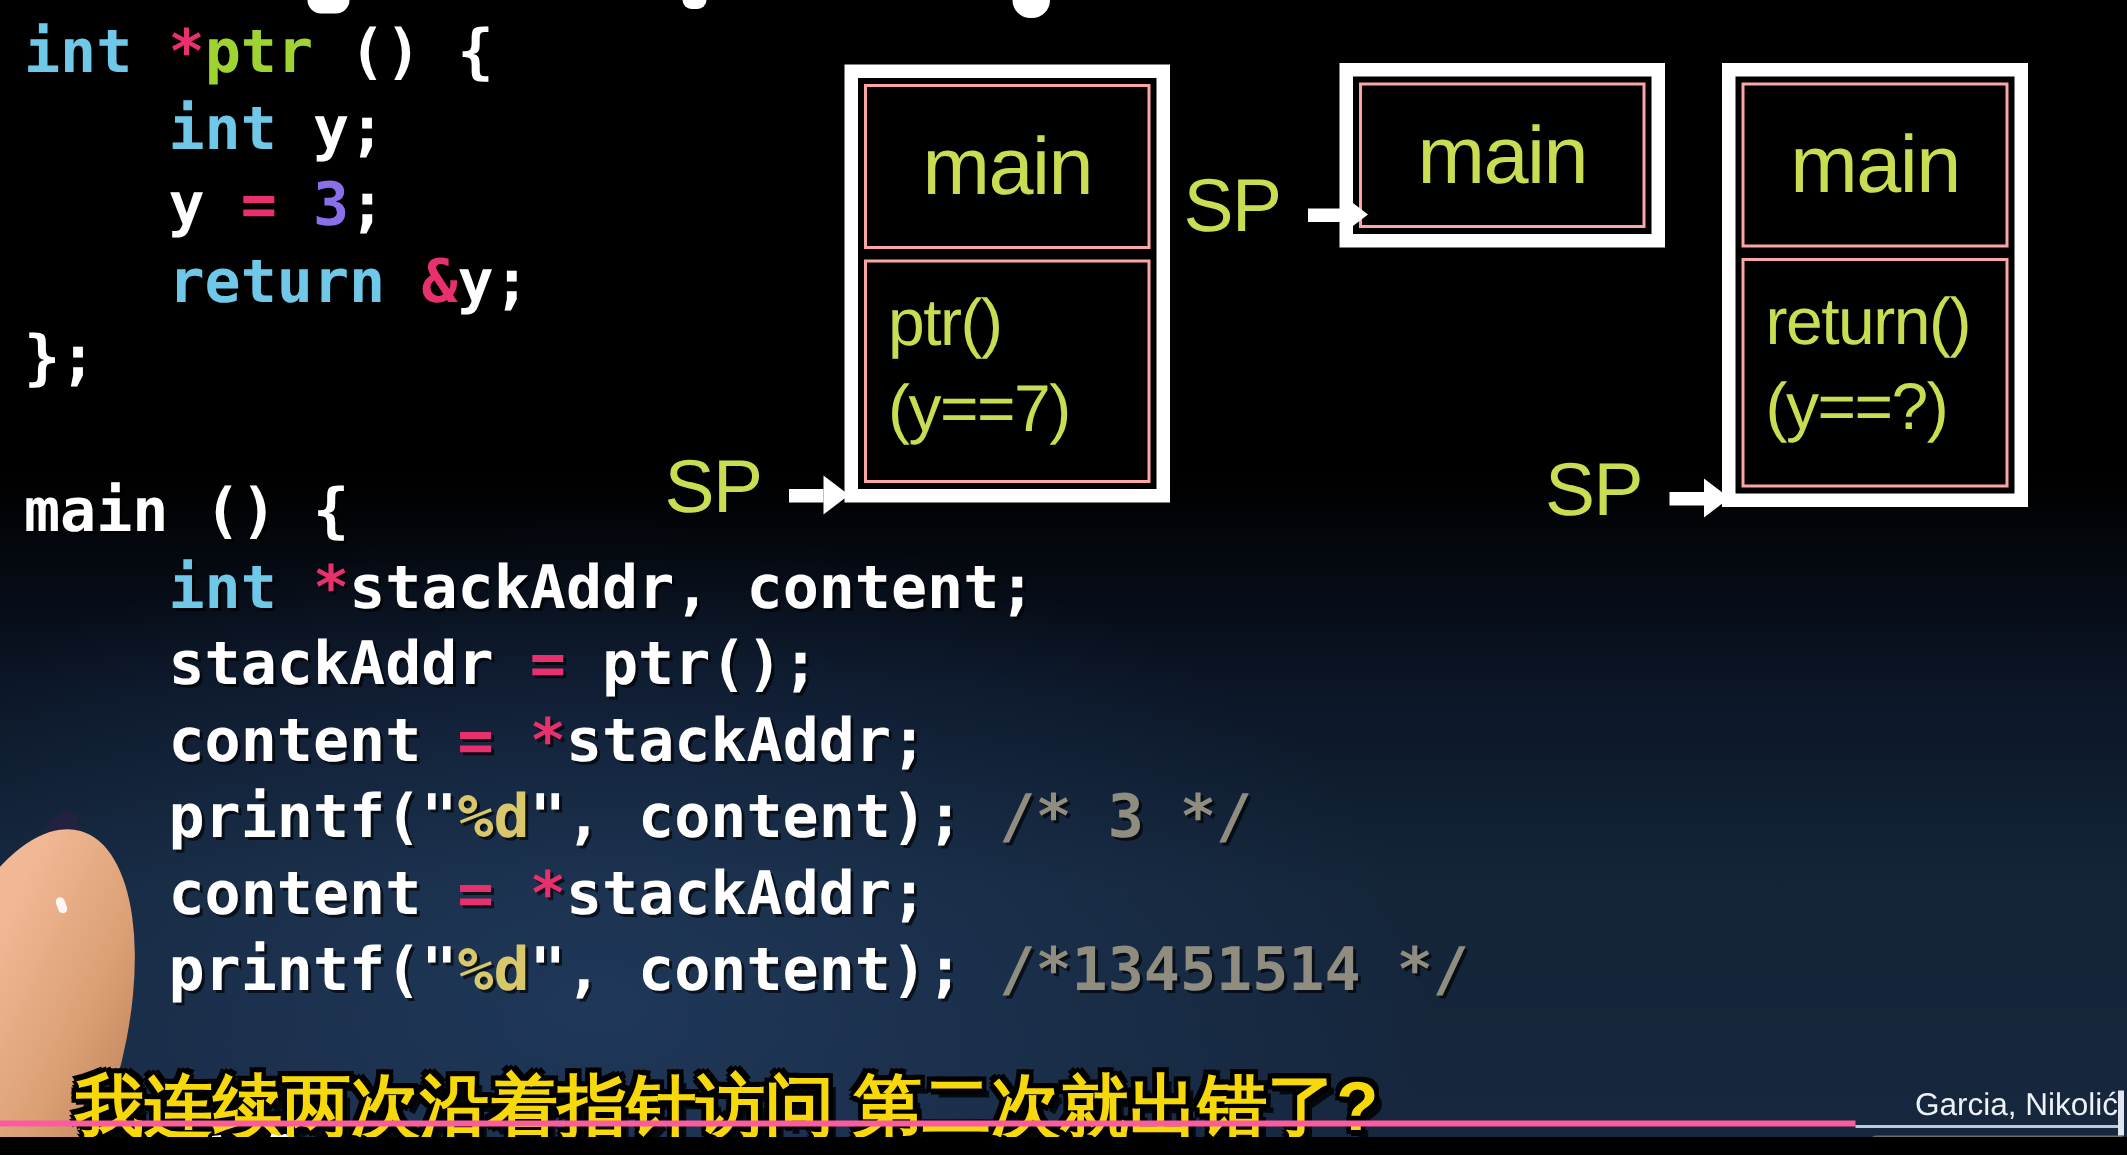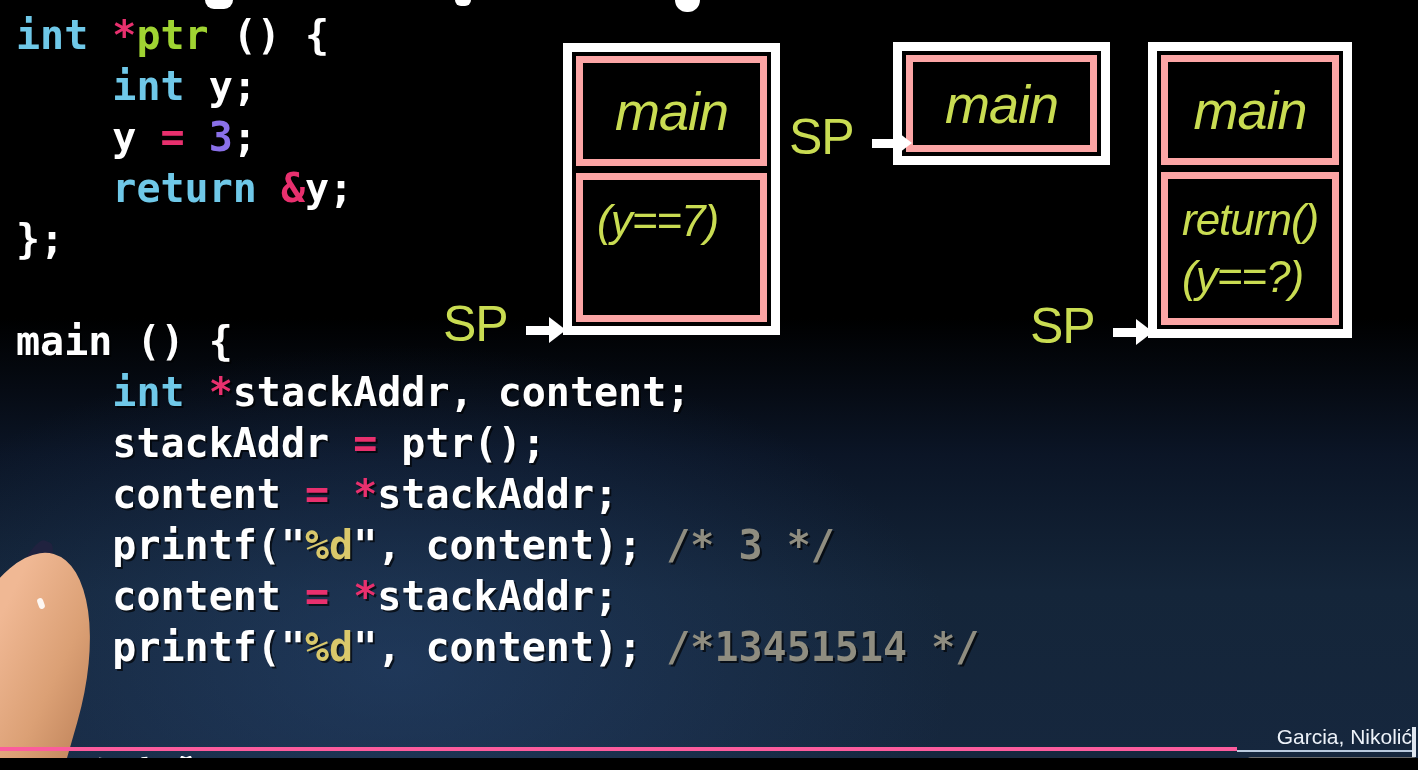--- a/index.html
+++ b/index.html
@@ -27,22 +27,22 @@
 
   
   .diagram {
     position:absolute; box-sizing:border-box; border:9px solid #fff;
     padding:4px; display:flex; flex-direction:column; gap:7px; background:#000; z-index:6;
   }
   #diagram-0 { left:563px;  top:43px; width:217px; height:292px; }
   #diagram-1 { left:893px;  top:42px; width:217px; height:123px; }
   #diagram-2 { left:1148px; top:42px; width:204px; height:296px; }
   .stack-cell {
-    box-sizing:border-box; border:7px solid #fca5a5; color:var(--diagram-green);
-    overflow:hidden; flex:1 1 auto;font-style:italic;
+    box-sizing:border-box; border:2px solid #fca5a5; color:var(--diagram-green);
+    overflow:hidden; flex:1 1 auto;
   }
   .diagram.two .stack-cell:first-child { flex:0 0 110px; }
   .cell-single { display:flex; align-items:center; justify-content:center;
     font-size:54px; letter-spacing:-1px; }
   .cell-multi { font-size:44px; line-height:57px; padding:12px 0 0 14px; letter-spacing:-1px; }
 
   
   .sp-group { position:absolute; display:flex; align-items:flex-start; gap:18px;
     color:var(--diagram-green); font-size:50px; letter-spacing:-1px; z-index:7; }
   #sp-0 { left:443px;  top:295px; }
@@ -112,20 +112,21 @@
   <div class="tfrag f2"></div>
   <div class="tfrag f3"></div>
 
   <div class="code" id="code-block"><div class="code-line"><span style="color: rgb(111, 200, 232);">int </span><span style="color: rgb(232, 48, 110);">*</span><span style="color: rgb(159, 211, 50);">ptr</span><span style="color: rgb(255, 255, 255);"> () {</span></div><div class="code-line"><span style="color: rgb(255, 255, 255);">    </span><span style="color: rgb(111, 200, 232);">int</span><span style="color: rgb(255, 255, 255);"> y;</span></div><div class="code-line"><span style="color: rgb(255, 255, 255);">    y </span><span style="color: rgb(232, 48, 110);">=</span><span style="color: rgb(255, 255, 255);"> </span><span style="color: rgb(138, 112, 232);">3</span><span style="color: rgb(255, 255, 255);">;</span></div><div class="code-line"><span style="color: rgb(255, 255, 255);">    </span><span style="color: rgb(111, 200, 232);">return</span><span style="color: rgb(255, 255, 255);"> </span><span style="color: rgb(232, 48, 110);">&amp;</span><span style="color: rgb(255, 255, 255);">y;</span></div><div class="code-line"><span style="color: rgb(255, 255, 255);">};</span></div><div class="code-line">&nbsp;</div><div class="code-line"><span style="color: rgb(255, 255, 255);">main () {</span></div><div class="code-line"><span style="color: rgb(255, 255, 255);">    </span><span style="color: rgb(111, 200, 232);">int</span><span style="color: rgb(255, 255, 255);"> </span><span style="color: rgb(232, 48, 110);">*</span><span style="color: rgb(255, 255, 255);">stackAddr, content;</span></div><div class="code-line"><span style="color: rgb(255, 255, 255);">    stackAddr </span><span style="color: rgb(232, 48, 110);">=</span><span style="color: rgb(255, 255, 255);"> ptr();</span></div><div class="code-line"><span style="color: rgb(255, 255, 255);">    content </span><span style="color: rgb(232, 48, 110);">=</span><span style="color: rgb(255, 255, 255);"> </span><span style="color: rgb(232, 48, 110);">*</span><span style="color: rgb(255, 255, 255);">stackAddr;</span></div><div class="code-line"><span style="color: rgb(255, 255, 255);">    printf("</span><span style="color: rgb(217, 200, 107);">%d</span><span style="color: rgb(255, 255, 255);">", content); </span><span style="color: rgb(143, 141, 128);">/* 3 */</span></div><div class="code-line"><span style="color: rgb(255, 255, 255);">    content </span><span style="color: rgb(232, 48, 110);">=</span><span style="color: rgb(255, 255, 255);"> </span><span style="color: rgb(232, 48, 110);">*</span><span style="color: rgb(255, 255, 255);">stackAddr;</span></div><div class="code-line"><span style="color: rgb(255, 255, 255);">    printf("</span><span style="color: rgb(217, 200, 107);">%d</span><span style="color: rgb(255, 255, 255);">", content); </span><span style="color: rgb(143, 141, 128);">/*13451514 */</span></div></div>
 
   <div class="diagram two" id="diagram-0">
       <div class="stack-cell cell-single">
         <div>main</div>
       </div>
       <div class="stack-cell cell-multi">
+        <div>ptr()</div>
         <div>(y==7)</div>
       </div>
     </div>
   <div class="diagram" id="diagram-1">
       <div class="stack-cell cell-single">
         <div>main</div>
       </div>
     </div>
   <div class="diagram two" id="diagram-2">
       <div class="stack-cell cell-single">
@@ -158,20 +159,21 @@
         <i class="head"></i>
       </span>
   </div>
 
   <div class="person">
     <div class="hair"></div>
     <div class="skin"></div>
     <div class="spec"></div>
   </div>
 
+  <div class="subtitle">我连续两次沿着指针访问 第二次就出错了?</div>
 
   <div class="divider-pink"></div>
   <div class="attr-underline"></div>
   <div class="edge-sliver"></div>
 
   <div class="attribution">Garcia, Nikolić</div>
 
   <div class="subtitle-fragments">
     <i class="sf-a"></i>
       <i class="sf-b"></i>

